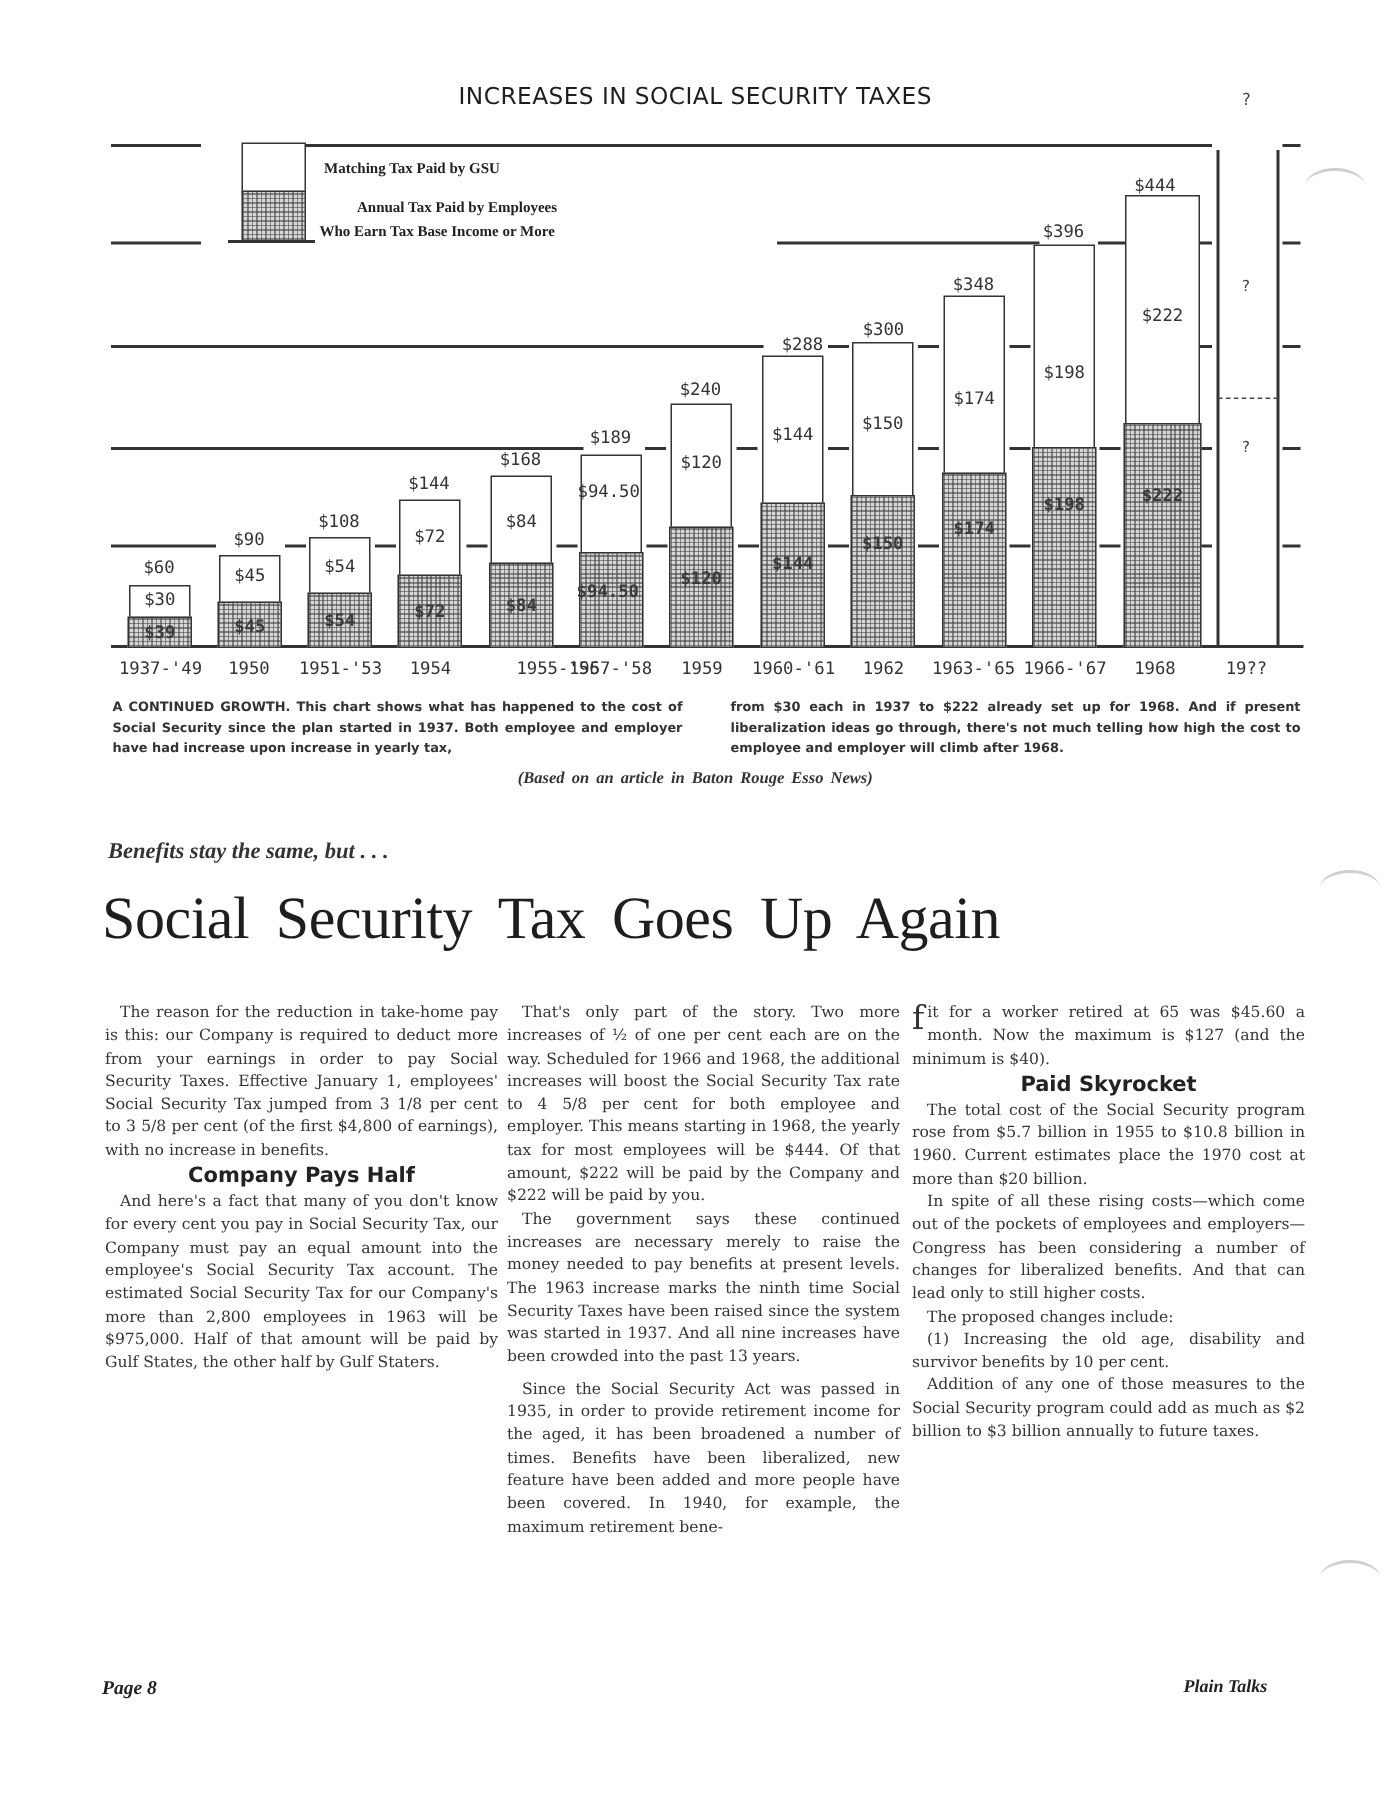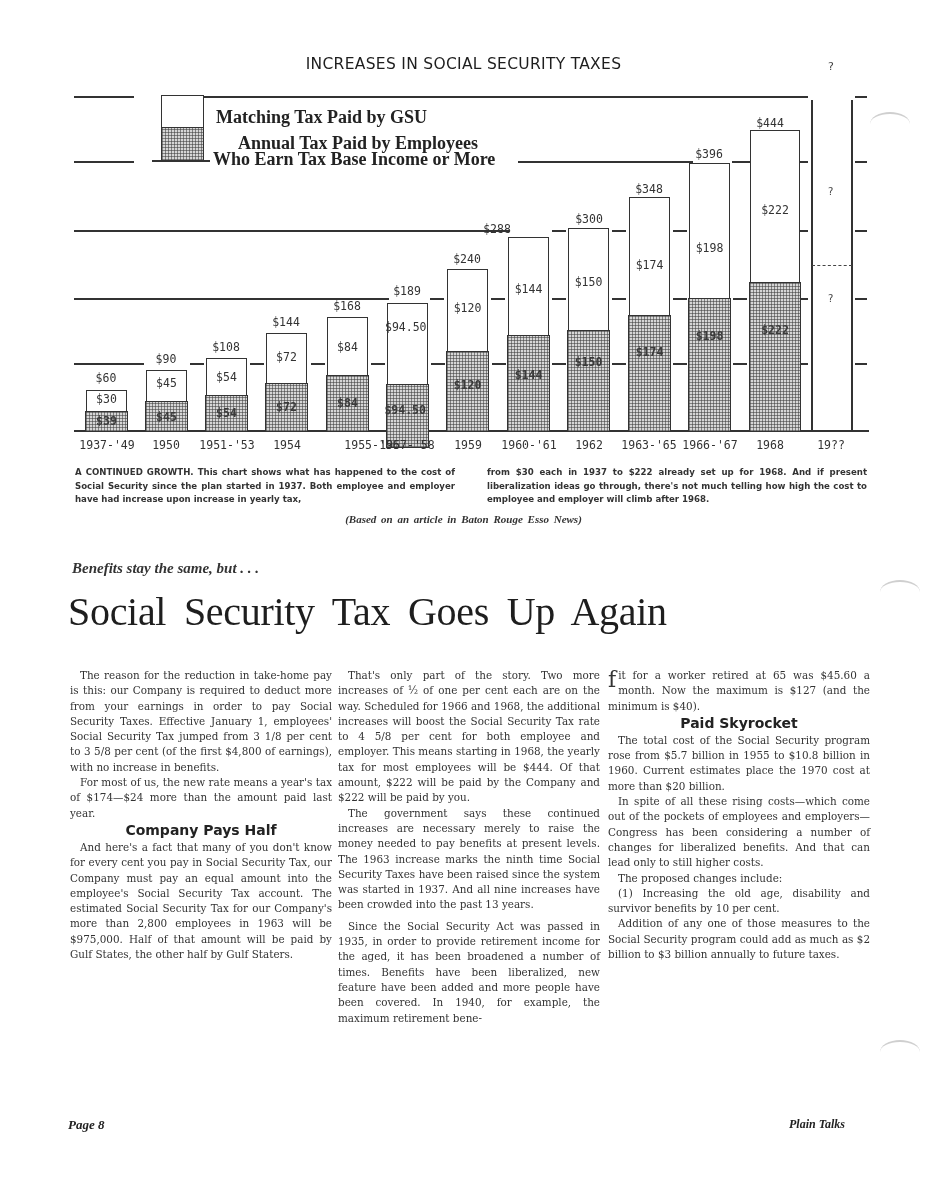--- a/index.html
+++ b/index.html
@@ -16,21 +16,21 @@
   .dash { position: absolute; height: 0; border-top: 1.6px dashed #444; }
 
   .legend-box { position: absolute; border: 1.6px solid #333; }
   .legend-top { background: #fff; }
   .hatch {
     background-color: #d6d6d6;
     background-image:
       repeating-linear-gradient(0deg, rgba(60,60,60,0.55) 0 1px, transparent 1px 3px),
       repeating-linear-gradient(90deg, rgba(60,60,60,0.55) 0 1px, transparent 1px 3px);
   }
-  .legend-text { position: absolute; font-family: "Liberation Serif", serif; font-weight: bold; font-size: 18px; color: #222; white-space: nowrap; }
+  .legend-text { position: absolute; font-family: "Liberation Serif", serif; font-weight: bold; font-size: 10px; color: #222; white-space: nowrap; }
 
   .bar { position: absolute; width: 41px; border: 1.6px solid #333; background: #fff; }
   .bar-emp { position: absolute; left: -1.6px; right: -1.6px; bottom: -1.6px; border: 1.6px solid #333; }
   .val { position: absolute; font-family: "DejaVu Sans Mono", monospace; font-size: 11.5px; color: #333; white-space: nowrap; text-align: center; width: 60px; }
   .val-in { position: absolute; left: 0; right: 0; text-align: center; font-family: "DejaVu Sans Mono", monospace; font-size: 11.5px; color: #333; white-space: nowrap; }
   .val-emp { color: #3a3a3a; font-weight: bold; }
   .xlabel { position: absolute; top: 438px; width: 70px; text-align: center; font-family: "DejaVu Sans Mono", monospace; font-size: 11.5px; color: #333; white-space: nowrap; }
   .qmark { position: absolute; font-family: "DejaVu Sans", sans-serif; font-size: 10px; color: #444; }
 
   #caption { left: 75px; top: 466px; width: 790px; font-family: "DejaVu Sans", sans-serif; font-size: 8.6px; font-weight: bold; color: #333; line-height: 13.5px; }
@@ -146,21 +146,21 @@
   <div class="val" style="left:256px; top:315px;">$144</div>
 
   <div class="bar" style="left:327px; top:317px; height:114px;">
     <div class="val-in" style="top:22px;">$84</div>
     <div class="bar-emp hatch" style="height:57px;">
         <div class="val-in val-emp" style="top:20px;">$84</div>
       </div>
   </div>
   <div class="val" style="left:317px; top:299px;">$168</div>
 
-  <div class="bar" style="left:387px; top:303px; height:144px;">
+  <div class="bar" style="left:387px; top:303px; height:128px;">
     <div class="val-in" style="top:16px; text-align:left; left:-3px;">$94.50</div>
     <div class="bar-emp hatch" style="height:64px;">
         <div class="val-in val-emp" style="top:18px; text-align:left; left:-3px;">$94.50</div>
       </div>
   </div>
   <div class="val" style="left:377px; top:284px;">$189</div>
 
   <div class="bar" style="left:447px; top:269px; height:162px;">
     <div class="val-in" style="top:31px;">$120</div>
     <div class="bar-emp hatch" style="height:81px;">
@@ -168,21 +168,21 @@
       </div>
   </div>
   <div class="val" style="left:437px; top:252px;">$240</div>
 
   <div class="bar" style="left:508px; top:237px; height:194px;">
     <div class="val-in" style="top:44px;">$144</div>
     <div class="bar-emp hatch" style="height:97px;">
         <div class="val-in val-emp" style="top:32px;">$144</div>
       </div>
   </div>
-  <div class="val" style="left:467px; top:222px;">$288</div>
+  <div class="val" style="left:505px; top:222px;">$288</div>
 
   <div class="bar" style="left:568px; top:228px; height:203px;">
     <div class="val-in" style="top:46px;">$150</div>
     <div class="bar-emp hatch" style="height:102px;">
         <div class="val-in val-emp" style="top:24px;">$150</div>
       </div>
   </div>
   <div class="val" style="left:559px; top:212px;">$300</div>
 
   <div class="bar" style="left:629px; top:197px; height:234px;">
@@ -234,21 +234,20 @@
   </div>
   <div class="col" style="left:412px;">from $30 each in 1937 to $222 already set up for 1968. And if present liberalization ideas go through, there's not much telling how high the cost to employee and employer will climb after 1968.</div>
 </div>
 <div id="caption-source" class="abs">(Based on an article in Baton Rouge Esso News)</div>
 
 <div id="kicker" class="abs">Benefits stay the same, but . . .</div>
 <div id="headline" class="abs">Social Security Tax Goes Up Again</div>
 
 <div class="col-text" style="left:70px;">
   <p>The reason for the reduction in take-home pay is this: our Company is required to deduct more from your earnings in order to pay Social Security Taxes. Effective January 1, employees' Social Security Tax jumped from 3 1/8 per cent to 3 5/8 per cent (of the first $4,800 of earnings), with no increase in benefits.</p>
-  <p>For most of us, the new rate means a year's tax of $174—$24 more than the amount paid last year.</p>
   <div class="subhead">Company Pays Half</div>
   <p>And here's a fact that many of you don't know for every cent you pay in Social Security Tax, our Company must pay an equal amount into the employee's Social Security Tax account. The estimated Social Security Tax for our Company's more than 2,800 employees in 1963 will be $975,000. Half of that amount will be paid by Gulf States, the other half by Gulf Staters.</p>
 </div>
 
 <div class="col-text" style="left:338px;">
   <p>That's only part of the story. Two more increases of ½ of one per cent each are on the way. Scheduled for 1966 and 1968, the additional increases will boost the Social Security Tax rate to 4 5/8 per cent for both employee and employer. This means starting in 1968, the yearly tax for most employees will be $444. Of that amount, $222 will be paid by the Company and $222 will be paid by you.</p>
   <p>The government says these continued increases are necessary merely to raise the money needed to pay benefits at present levels. The 1963 increase marks the ninth time Social Security Taxes have been raised since the system was started in 1937. And all nine increases have been crowded into the past 13 years.</p>
   <div class="gap"></div>
   <p>Since the Social Security Act was passed in 1935, in order to provide retirement income for the aged, it has been broadened a number of times. Benefits have been liberalized, new feature have been added and more people have been covered. In 1940, for example, the maximum retirement bene-</p>
 </div>

